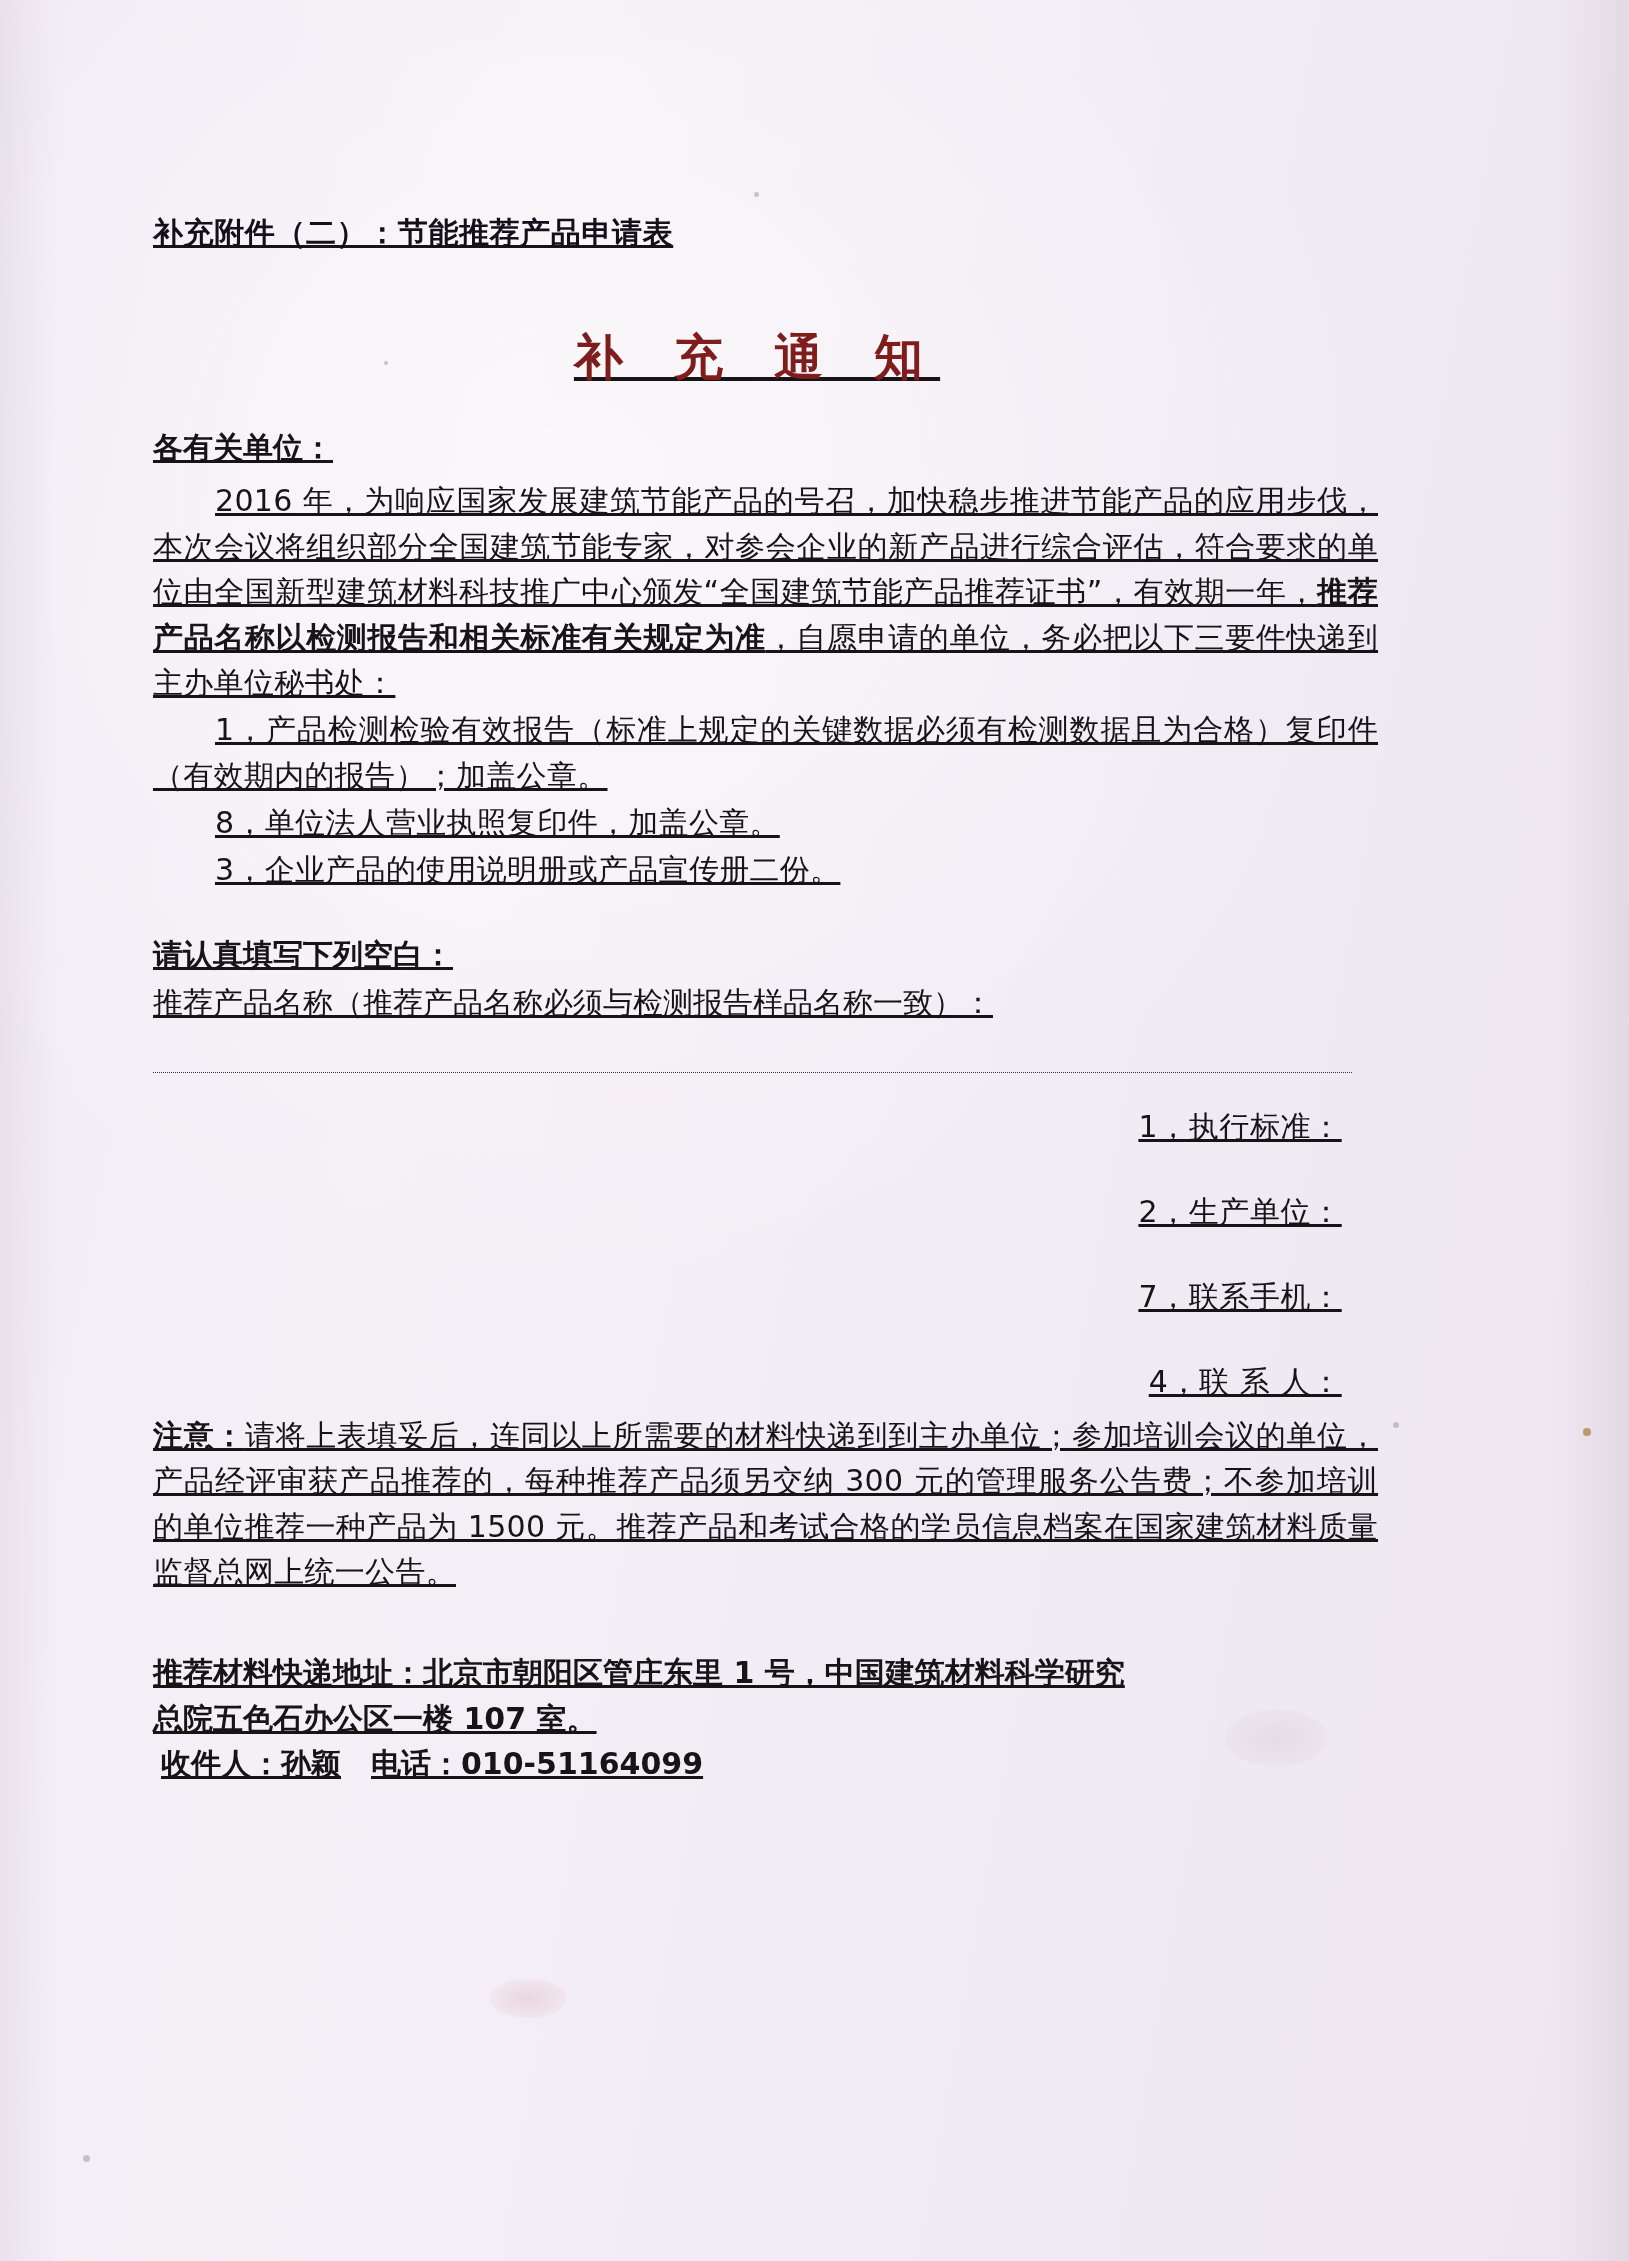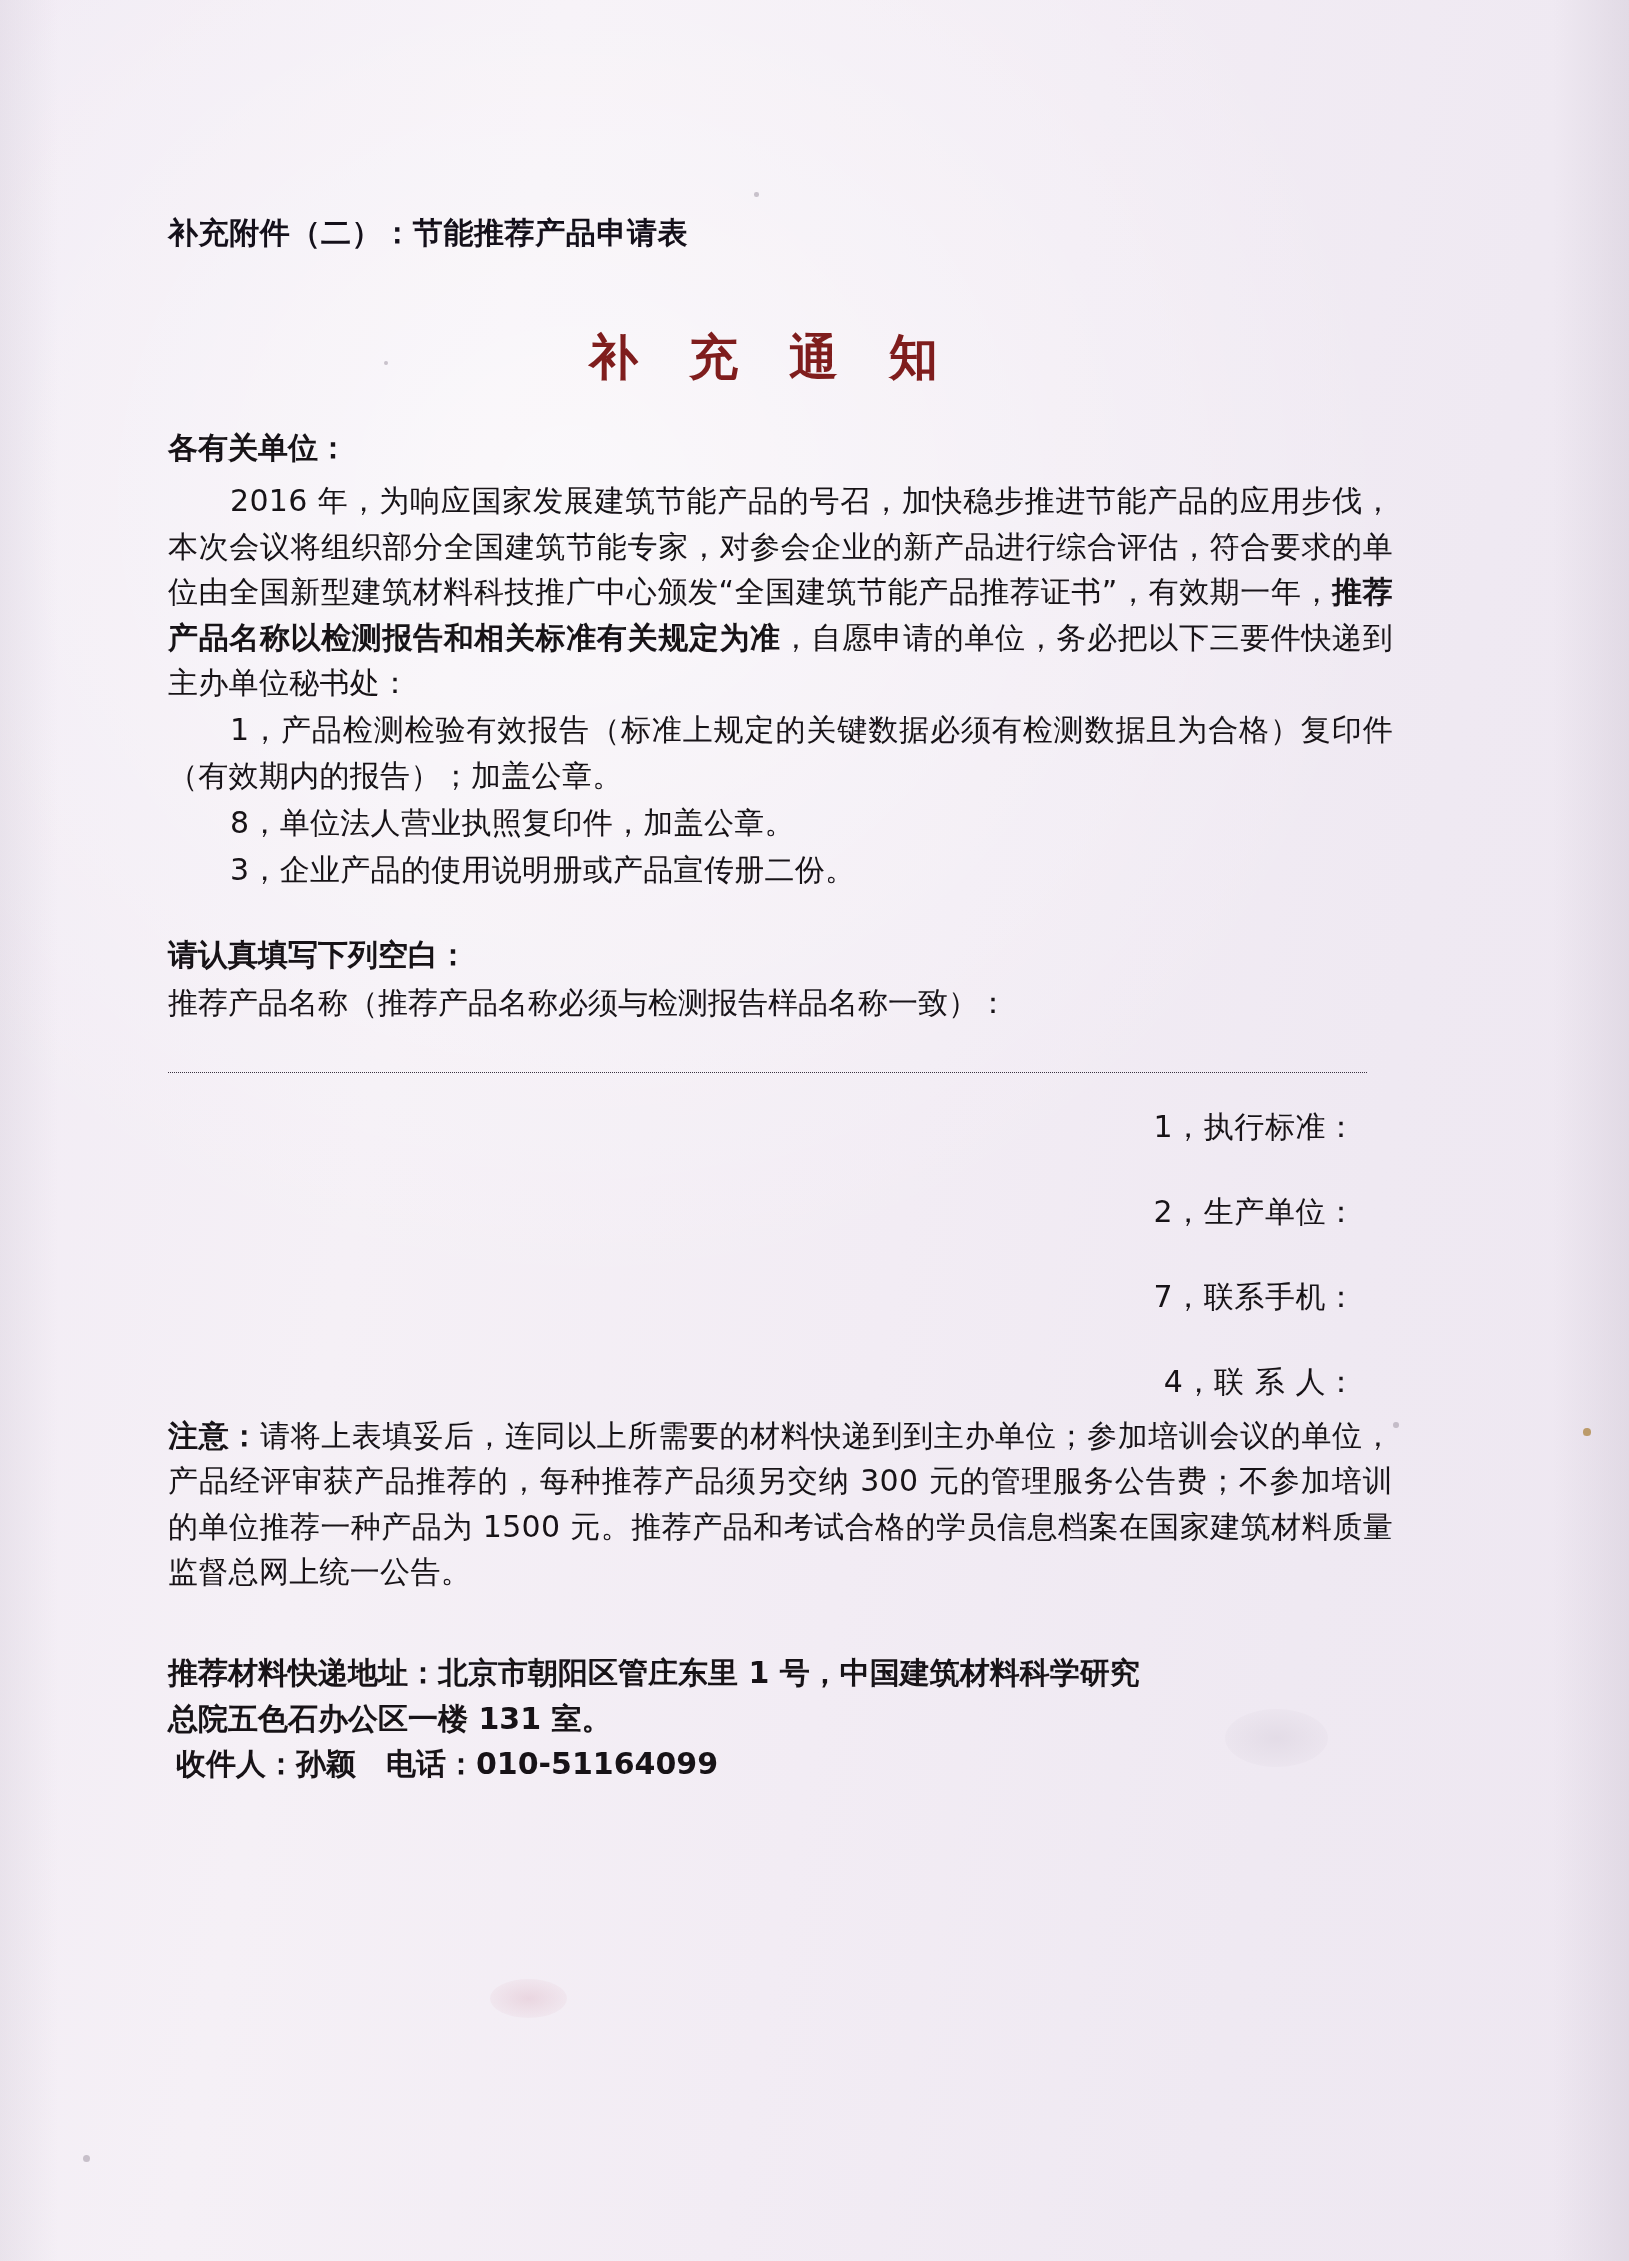--- a/index.html
+++ b/index.html
@@ -35,24 +35,25 @@
   }
   .edge-shade-left {
     position: absolute;
     top: 0; left: 0;
     width: 58px; height: 100%;
     background: linear-gradient(to right, rgba(190,180,195,0.20), rgba(190,180,195,0));
     pointer-events: none;
   }
   .content {
     position: absolute;
-    left: 168px;
+    left: 153px;
     top: 213px;
     width: 1225px;
     color: #171317;
+    text-decoration: underline;
   }
   .doc-head {
     font-size: 30px;
     font-weight: bold;
     letter-spacing: 0.6px;
     margin-bottom: 71px;
     color: #14101a;
   }
   .doc-title {
     text-align: center;
@@ -203,19 +204,19 @@
 
     <div class="field-row">
       <span class="field-label">4，联 系 人：</span>
       <span class="field-line"></span>
     </div>
 
     <p class="body-par notice"><span class="b">注意：</span><span>请将上表填妥后，连同以上所需要的材料快递到到主办单位；参加培训会议的单位，产品经评审获产品推荐的，每种推荐产品须另交纳 300 元的管理服务公告费；不参加培训的单位推荐一种产品为 1500 元。推荐产品和考试合格的学员信息档案在国家建筑材料质量监督总网上统一公告。</span></p>
 
     <div class="addr">
       <div>推荐材料快递地址：北京市朝阳区管庄东里 1 号，中国建筑材料科学研究</div>
-      <div>总院五色石办公区一楼 131 室。</div>
+      <div>总院五色石办公区一楼 107 室。</div>
     </div>
     <div class="receiver"><span>收件人：孙颖</span><span class="sp"></span><span>电话：010-51164099</span></div>
 
   </div>
 </div>
 
 
 </body></html>

